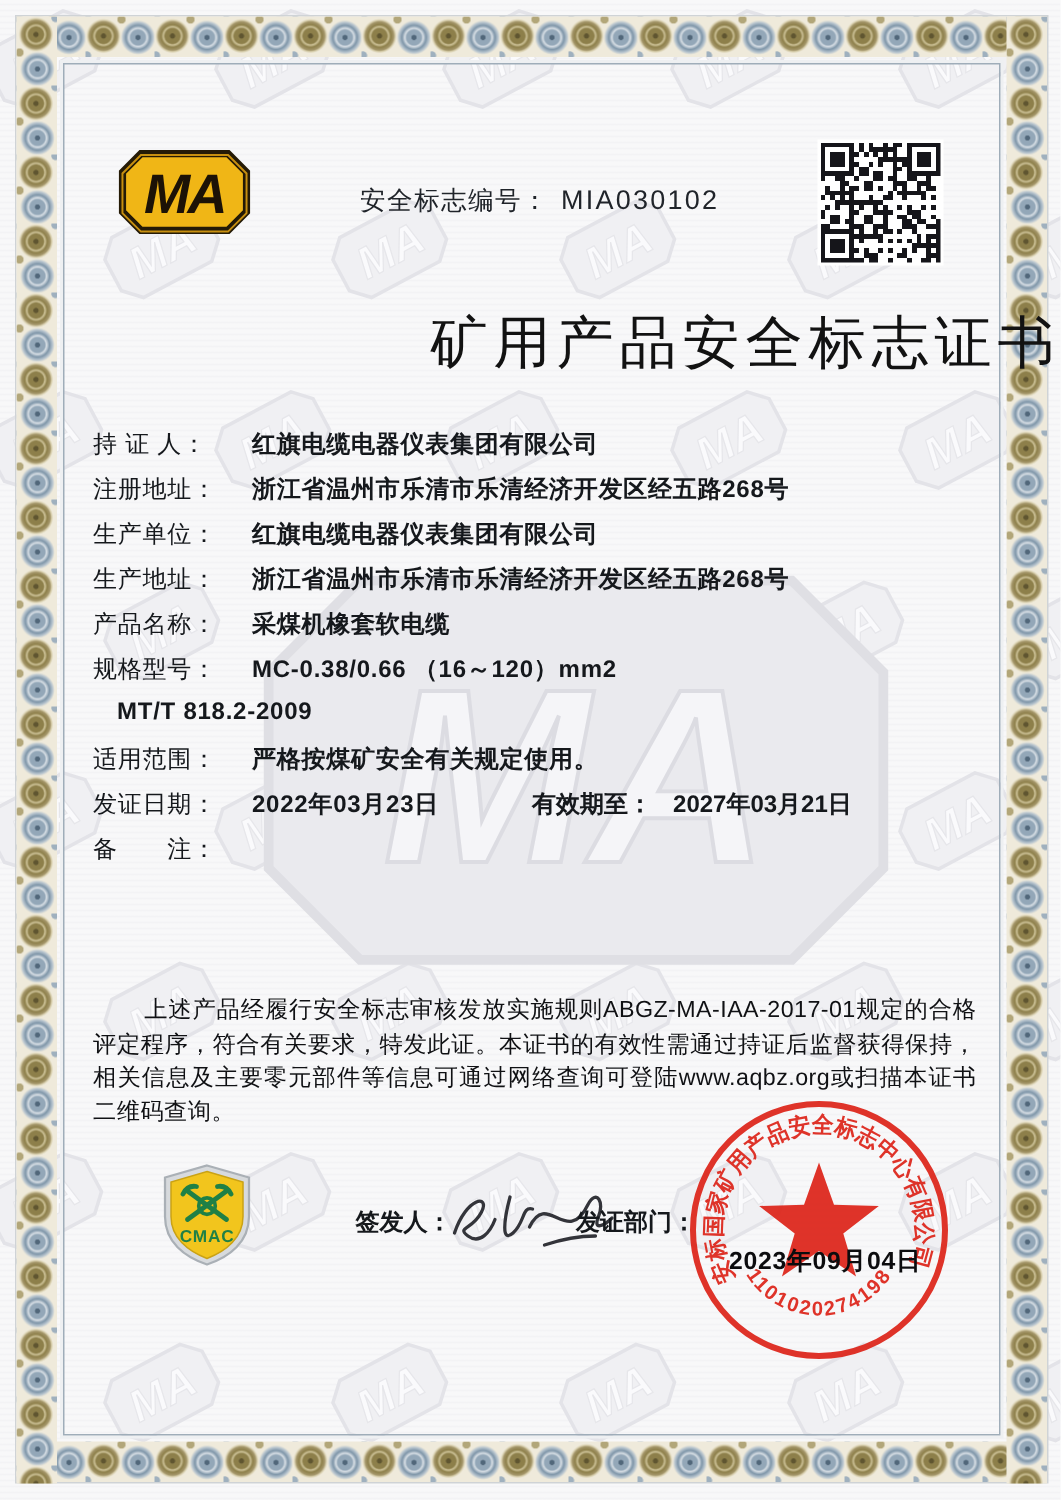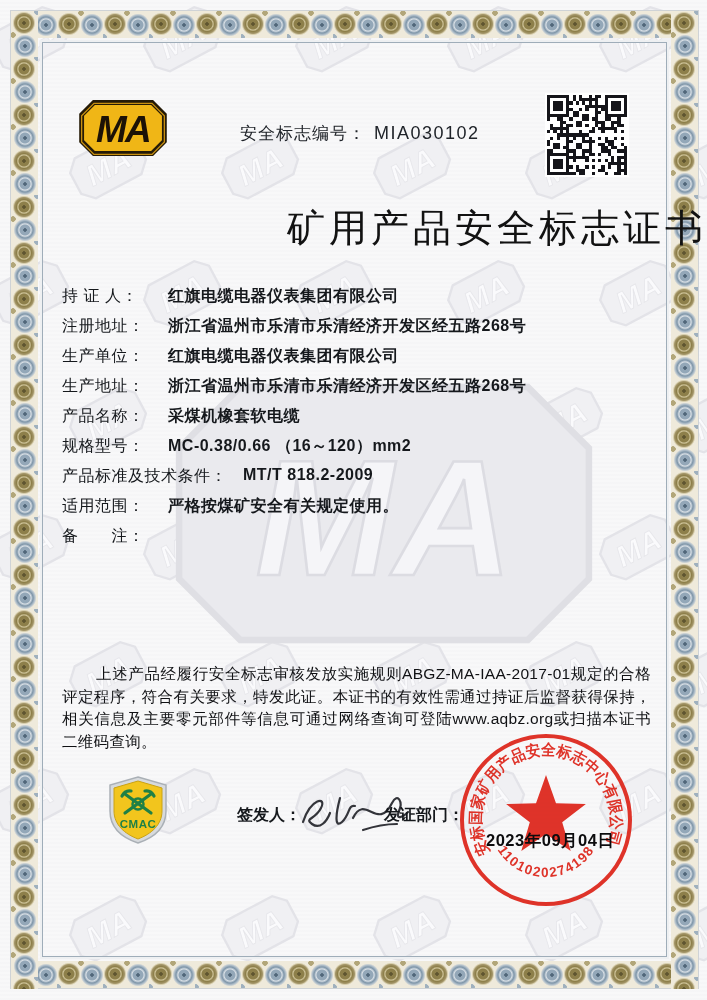--- a/index.html
+++ b/index.html
@@ -623,27 +623,32 @@
         </div>
       <div class="frow">
           <span class="lbl">产品名称：</span>
           <span class="val">采煤机橡套软电缆</span>
         </div>
       <div class="frow">
           <span class="lbl">规格型号：</span>
           <span class="val">MC-0.38/0.66 （16～120）mm2</span>
         </div>
       <div class="frow longlbl">
-          <span class="lbl">产品标准及技术条件：</span>
           <span class="val">MT/T 818.2-2009</span>
         </div>
       <div class="frow">
           <span class="lbl">适用范围：</span>
           <span class="val">严格按煤矿安全有关规定使用。</span>
         </div>
+      <div class="frow gap-lg">
+        <span class="lbl">发证日期：</span>
+          <span class="val">2022年03月23日</span>
+          <span class="lbl2">有效期至：</span>
+          <span class="val2">2027年03月21日</span>
+      </div>
       <div class="frow gap-md">
           <span class="lbl">备　　注：</span>
           <span class="val"></span>
         </div>
     </div>
 
     <div class="para">上述产品经履行安全标志审核发放实施规则ABGZ-MA-IAA-2017-01规定的合格评定程序，符合有关要求，特发此证。本证书的有效性需通过持证后监督获得保持，相关信息及主要零元部件等信息可通过网络查询可登陆www.aqbz.org或扫描本证书二维码查询。</div>
 
     <div class="cmac">
       <svg width="64" height="68" viewBox="0 0 64 68">

